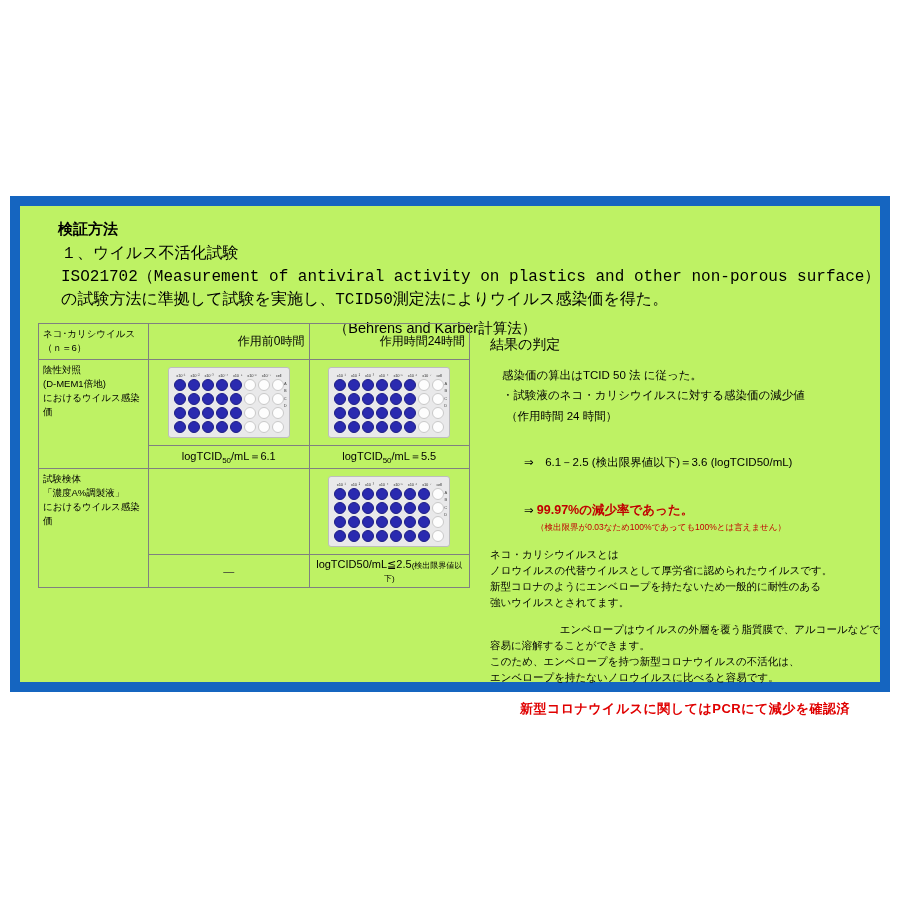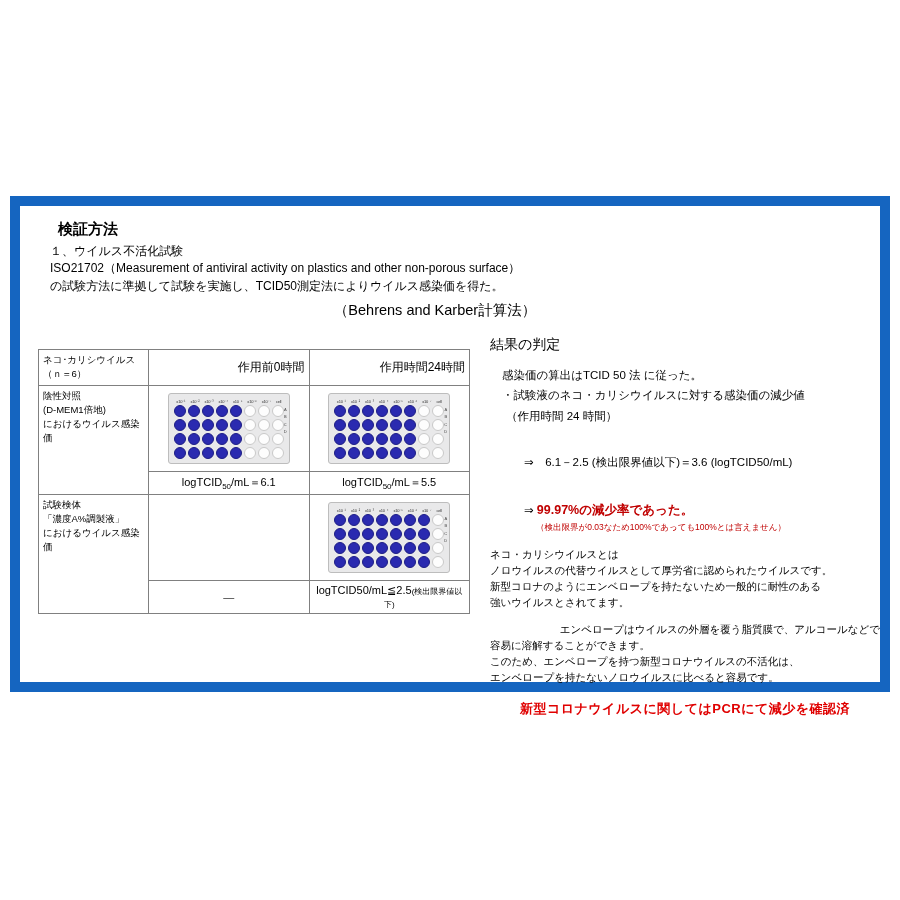--- a/index.html
+++ b/index.html
@@ -12,48 +12,49 @@
   }
   .slide {
     position: absolute;
     left: 10px; top: 196px;
     width: 880px; height: 496px;
     background: #1565c0;
     padding: 10px;
   }
   .slide-inner {
     width: 100%; height: 100%;
-    background: #ffffff;
+    background: #bef264;
     position: relative;
     padding: 12px 18px;
   }
   .heading {
     font-weight: bold;
     font-size: 15px;
     color: #000;
     margin: 2px 0 4px 20px;
   }
   .line {
-    font-size: 12px;
+    font-size: 16px;
     color: #000;
-    margin-left: 12px;
+    margin-left: 23px;
     line-height: 1.45;
     white-space: nowrap;
+    font-family: Liberation Mono, monospace;
   }
   .behrens {
     font-size: 14.5px;
     text-align: center;
     margin: 6px 0 4px 0;
     padding-right: 30px;
   }
 
   
   .ltable {
     position: absolute;
-    left: 18px; top: 143px;
+    left: 18px; top: 117px;
     width: 432px;
     border-collapse: collapse;
     table-layout: fixed;
   }
   .ltable td {
     border: 1px solid #808080;
     font-size: 9.5px;
     padding: 3px 4px;
     vertical-align: middle;
     color: #000;

